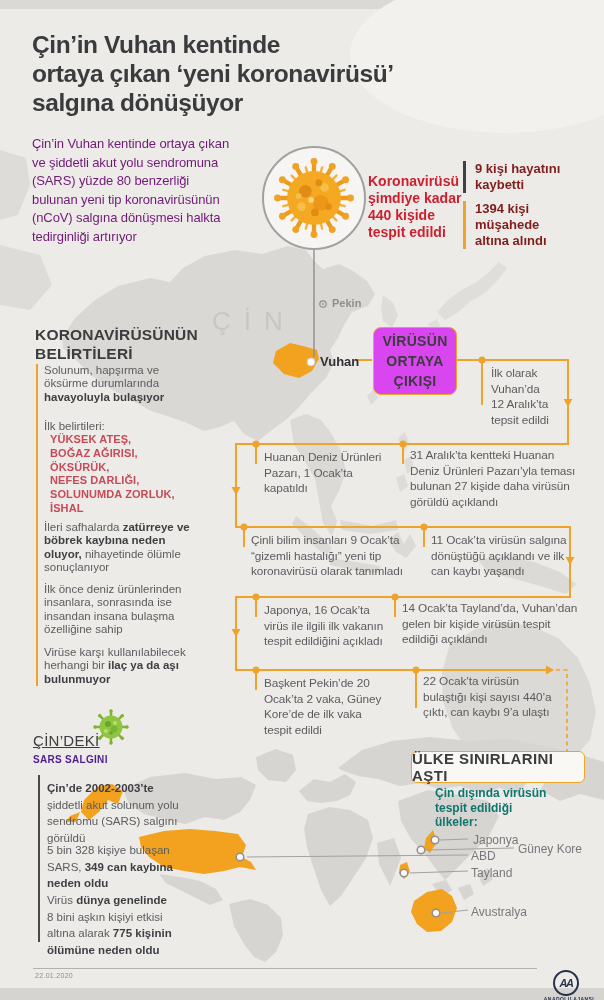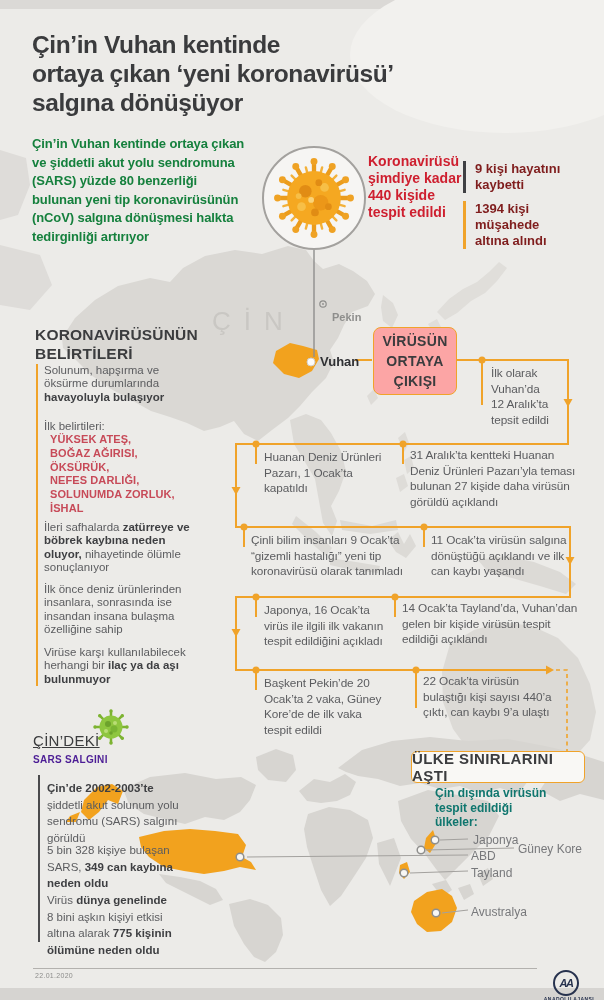--- a/index.html
+++ b/index.html
@@ -2,31 +2,31 @@
 <html><head>
 <meta charset="utf-8">
 <style>
   html,body{margin:0;padding:0;background:#b7b5b2;}
   .poster{position:relative;width:604px;height:1000px;background:#ecebe8;overflow:hidden;
           font-family:"Liberation Sans",sans-serif;color:#5b5c5f;}
   .abs{position:absolute;}
   .pre{white-space:pre-line;}
   .b{font-weight:bold;color:#3e3f42;}
   .title{font-size:24.5px;line-height:29px;font-weight:bold;color:#3a3b3d;letter-spacing:-0.4px;}
-  .intro{font-size:13px;line-height:18.5px;color:#15803d;letter-spacing:-0.1px;font-weight:bold;}
+  .intro{font-size:13px;line-height:18.5px;color:#701a75;letter-spacing:-0.1px;}
   .virus-ring{border-radius:50%;border:2px solid #a3a19e;background:#f6f5f3;
               display:flex;align-items:center;justify-content:center;}
-  .counter{font-size:14px;line-height:17px;font-weight:bold;color:#ce1f2f;}
+  .counter{font-size:14px;line-height:17px;font-weight:bold;color:#ce1f2f;margin-top:20px;}
   .stat{font-size:13px;line-height:16px;font-weight:bold;color:#7f1d1d;padding-left:9px;}
   .bar-dark{border-left:3.5px solid #3f4043;}
   .bar-orange{border-left:3.5px solid #f0a32a;}
   .ghost{font-size:26px;color:#c9c7c3;letter-spacing:13px;font-weight:400;}
-  .maplabel{font-size:11px;font-weight:bold;color:#8e8e8c;margin-top:14px;}
+  .maplabel{font-size:11px;font-weight:bold;color:#8e8e8c;}
   .citylabel{font-size:13px;font-weight:bold;color:#2f3033;}
-  .obox{border:1.5px solid #f0a32a;border-radius:8px;background:#fca5a5;
+  .obox{border:1.5px solid #f0a32a;border-radius:8px;background:#d946ef;
         font-size:14px;line-height:20px;font-weight:bold;color:#3b3c3e;
         display:flex;align-items:center;justify-content:center;text-align:center;letter-spacing:0.3px;}
   .sym-h{font-size:15.5px;line-height:19px;font-weight:bold;color:#3b3c3e;letter-spacing:0.2px;}
   .side-p{left:44px;width:170px;font-size:11.5px;line-height:13.4px;color:#5b5c5f;}
   .red-list{font-size:11px;line-height:13.8px;font-weight:bold;color:#c74a58;letter-spacing:0.1px;}
   .tl{font-size:11.8px;line-height:15.6px;color:#5b5c5f;letter-spacing:-0.1px;}
   .sars-h1{font-size:15px;line-height:19px;color:#3b3c3e;letter-spacing:0.3px;text-decoration:underline;}
   .sars-h2{font-size:10px;line-height:19px;font-weight:bold;color:#4c1d95;letter-spacing:0.3px;}
   .sars-p{left:47px;width:152px;font-size:11.5px;line-height:16.5px;color:#5b5c5f;margin-top:6px;}
   .spread-box{border:1.5px solid #f0a32a;border-radius:6px;background:#f9f8f5;

